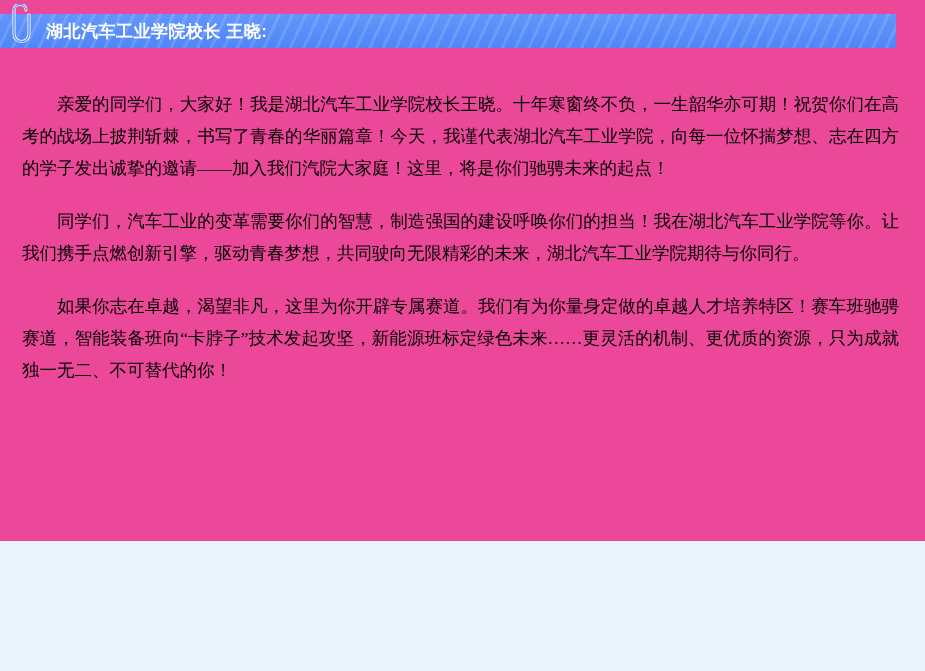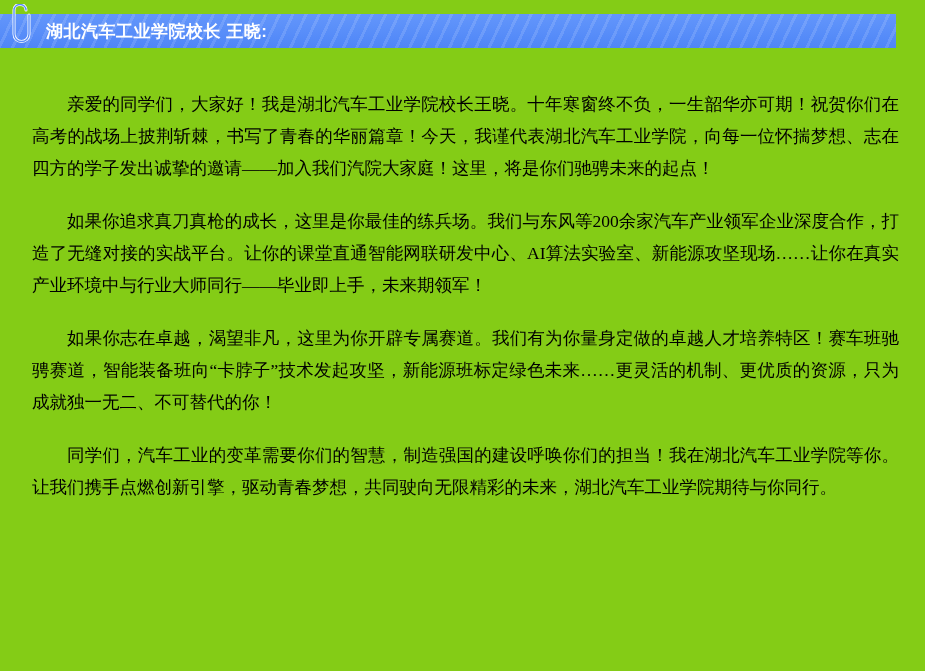--- a/index.html
+++ b/index.html
@@ -9,22 +9,22 @@
   body {
     width: 925px;
     height: 671px;
     background: #eaf4fc;
     font-family: "Liberation Serif", serif;
     overflow: hidden;
   }
   .page {
     position: relative;
     width: 925px;
-    height: 671px;
-    background: #84cc16;
+    height: 541px;
+    background: #ec4899;
   }
   
   .header {
     position: absolute;
     left: 0;
     top: 14px;
     width: 896px;
     height: 34px;
     background: #5b8ff9;
     background: linear-gradient(180deg, #6396fb 0%, #4f86f7 100%);
@@ -68,21 +68,21 @@
   }
   
   .content {
     position: absolute;
     left: 0;
     top: 88px;
     width: 925px;
   }
   .para {
     margin: 0 0 21px 0;
-    padding: 0 26px 0 32px;
+    padding: 0 26px 0 22px;
     font-size: 17.5px;
     line-height: 32px;
     color: #000000;
     text-indent: 2em;
     text-align: justify;
     text-justify: inter-ideograph;
     font-family: "Liberation Serif", "DejaVu Serif", serif;
   }
   .para:last-child {
     margin-bottom: 0;
@@ -98,18 +98,17 @@
     <h1 class="header-title">湖北汽车工业学院校长 王晓:</h1>
   </div>
 
   <svg class="clip-icon" viewBox="0 0 26 40" xmlns="http://www.w3.org/2000/svg">
     <path d="M18 6 C18 2.5 15 0.5 12 0.5 C9 0.5 6 2.5 6 6 L6 30 C6 34.5 9.5 37.5 13.5 37.5 C17.5 37.5 21 34.5 21 30 L21 11" fill="none" stroke="#ffffff" stroke-width="3" stroke-linecap="round"></path>
     <path d="M18 6 C18 2.5 15 0.5 12 0.5 C9 0.5 6 2.5 6 6 L6 30 C6 34.5 9.5 37.5 13.5 37.5 C17.5 37.5 21 34.5 21 30 L21 11" fill="none" stroke="#5b8ff9" stroke-width="1.4" stroke-linecap="round"></path>
   </svg>
 
   <div class="content">
     <p class="para">亲爱的同学们，大家好！我是湖北汽车工业学院校长王晓。十年寒窗终不负，一生韶华亦可期！祝贺你们在高考的战场上披荆斩棘，书写了青春的华丽篇章！今天，我谨代表湖北汽车工业学院，向每一位怀揣梦想、志在四方的学子发出诚挚的邀请——加入我们汽院大家庭！这里，将是你们驰骋未来的起点！</p>
-    <p class="para">如果你追求真刀真枪的成长，这里是你最佳的练兵场。我们与东风等200余家汽车产业领军企业深度合作，打造了无缝对接的实战平台。让你的课堂直通智能网联研发中心、AI算法实验室、新能源攻坚现场……让你在真实产业环境中与行业大师同行——毕业即上手，未来期领军！</p>
+    <p class="para">同学们，汽车工业的变革需要你们的智慧，制造强国的建设呼唤你们的担当！我在湖北汽车工业学院等你。让我们携手点燃创新引擎，驱动青春梦想，共同驶向无限精彩的未来，湖北汽车工业学院期待与你同行。</p>
     <p class="para">如果你志在卓越，渴望非凡，这里为你开辟专属赛道。我们有为你量身定做的卓越人才培养特区！赛车班驰骋赛道，智能装备班向“卡脖子”技术发起攻坚，新能源班标定绿色未来……更灵活的机制、更优质的资源，只为成就独一无二、不可替代的你！</p>
-    <p class="para">同学们，汽车工业的变革需要你们的智慧，制造强国的建设呼唤你们的担当！我在湖北汽车工业学院等你。让我们携手点燃创新引擎，驱动青春梦想，共同驶向无限精彩的未来，湖北汽车工业学院期待与你同行。</p>
   </div>
 
 </div>
 
 </body></html>

